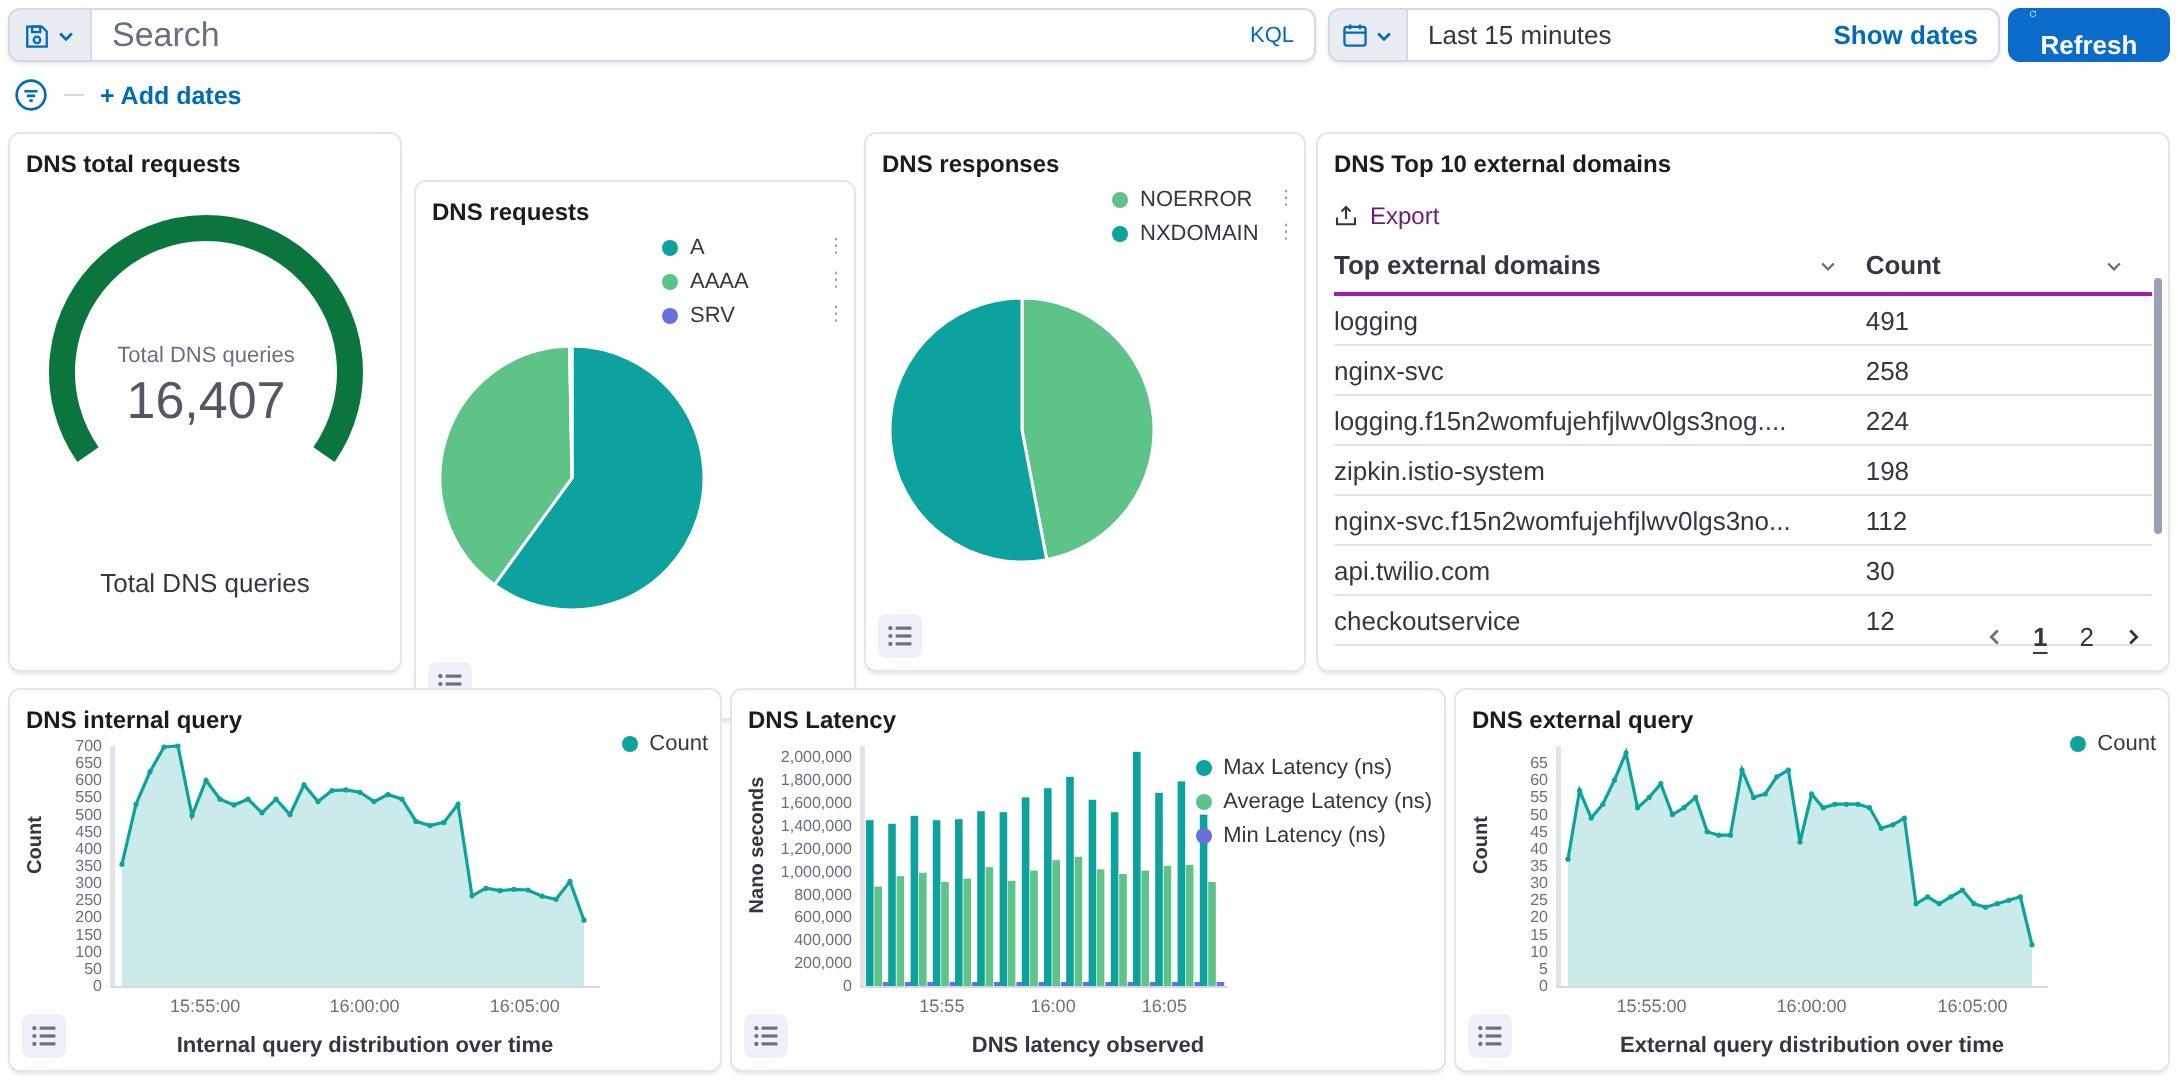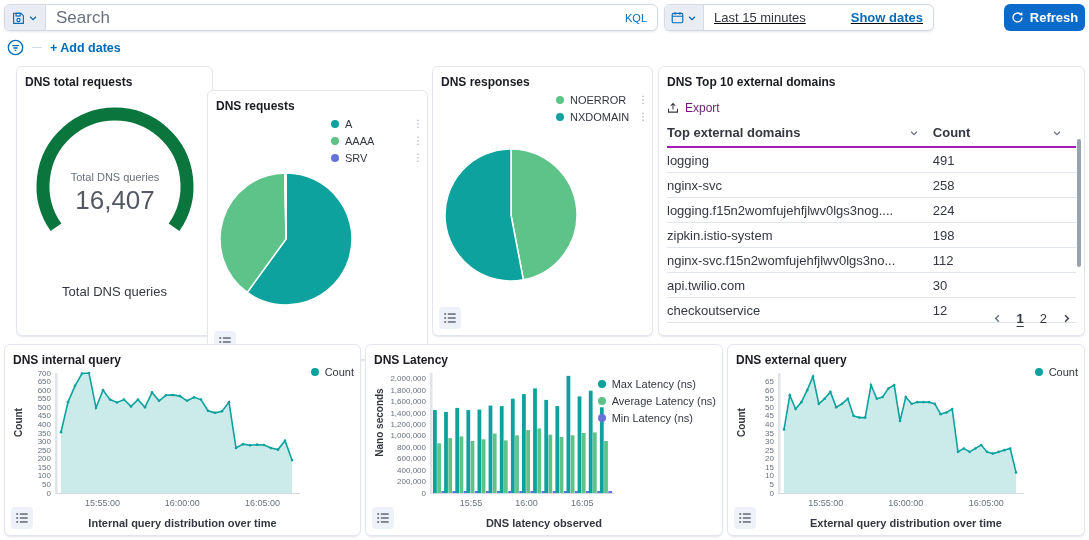--- a/index.html
+++ b/index.html
@@ -5,31 +5,31 @@
   html,body{margin:0;padding:0;background:#fff;}
   #app{position:relative;width:1089px;height:540px;background:#fff;font-family:"Liberation Sans",sans-serif;overflow:hidden;}
   
   .grp{position:absolute;top:4px;height:27px;display:flex;align-items:stretch;border:1px solid #d3dae6;border-radius:6px;background:#fff;box-shadow:0 1px 2px rgba(152,162,179,.25);box-sizing:border-box;}
   .seg{background:#e9edf3;display:flex;align-items:center;justify-content:center;gap:3px;border-right:1px solid #d3dae6;border-radius:5px 0 0 5px;}
   #search-grp{left:4px;width:654px;}
   #search-grp .seg{width:40px;}
   #search-input{flex:1;border:none;outline:none;padding:0 10px;font-size:17px;color:#343741;font-family:"Liberation Sans",sans-serif;background:transparent;}
   #search-input::placeholder{color:#69707d;}
   .kql{padding:0 10px;font-size:11px;font-weight:400;color:#006bb8;display:flex;align-items:center;cursor:pointer;}
-  #date-grp{left:664px;width:270px;text-decoration:underline;}
+  #date-grp{left:664px;width:336px;}
   #date-grp .seg{width:38px;}
   .datetext{flex:1;display:flex;align-items:center;padding-left:10px;font-size:13px;color:#343741;cursor:pointer;}
   .showdates{display:flex;align-items:center;padding-right:10px;font-size:13px;font-weight:600;color:#006bb8;cursor:pointer;}
-  #refresh-btn{position:absolute;left:1004px;top:4px;width:81px;height:27px;background:#0b6bcb;border:none;border-radius:6px;color:#fff;font-weight:700;font-size:13px;display:flex;align-items:center;justify-content:center;gap:6px;cursor:pointer;font-family:"Liberation Sans",sans-serif;}
+  #refresh-btn{position:absolute;left:1004px;top:4px;width:81px;height:27px;background:#0b6bcb;border:none;border-radius:6px;color:#fff;font-weight:700;font-size:13px;display:flex;justify-content:center;gap:6px;cursor:pointer;font-family:"Liberation Sans",sans-serif;flex-direction:column;}
   #filter-row{position:absolute;left:7px;top:39px;display:flex;align-items:center;gap:8px;}
   .dash{width:10px;height:1px;background:#d3dae6;}
   #add-filter{font-size:12.5px;font-weight:700;color:#006bb8;cursor:pointer;}
   
   .panel{position:absolute;background:#fff;border:1px solid #e3e6ef;border-radius:6px;box-shadow:0 2px 2px -1px rgba(152,162,179,.3);padding:8px;box-sizing:border-box;}
-  #p1{left:4px;top:66px;width:197px;height:270px;display:flex;flex-direction:column;align-items:center;margin-left:12px;}
+  #p1{left:4px;top:66px;width:197px;height:270px;display:flex;flex-direction:column;align-items:center;}
   #p2{left:207px;top:66px;width:221px;height:270px;margin-top:24px;}
   #p3{left:432px;top:66px;width:221px;height:270px;}
   #p4{left:658px;top:66px;width:427px;height:270px;}
   #p5{left:4px;top:344px;width:357px;height:192px;}
   #p6{left:365px;top:344px;width:358px;height:192px;}
   #p7{left:727px;top:344px;width:358px;height:192px;}
   .ptitle{font-size:12px;font-weight:700;color:#1a1c21;align-self:flex-start;}
   
   .gauge-arc{stroke:#0b753e;stroke-width:13;fill:none;}
   .gcl{font-size:11px;fill:#69707d;text-anchor:middle;}

